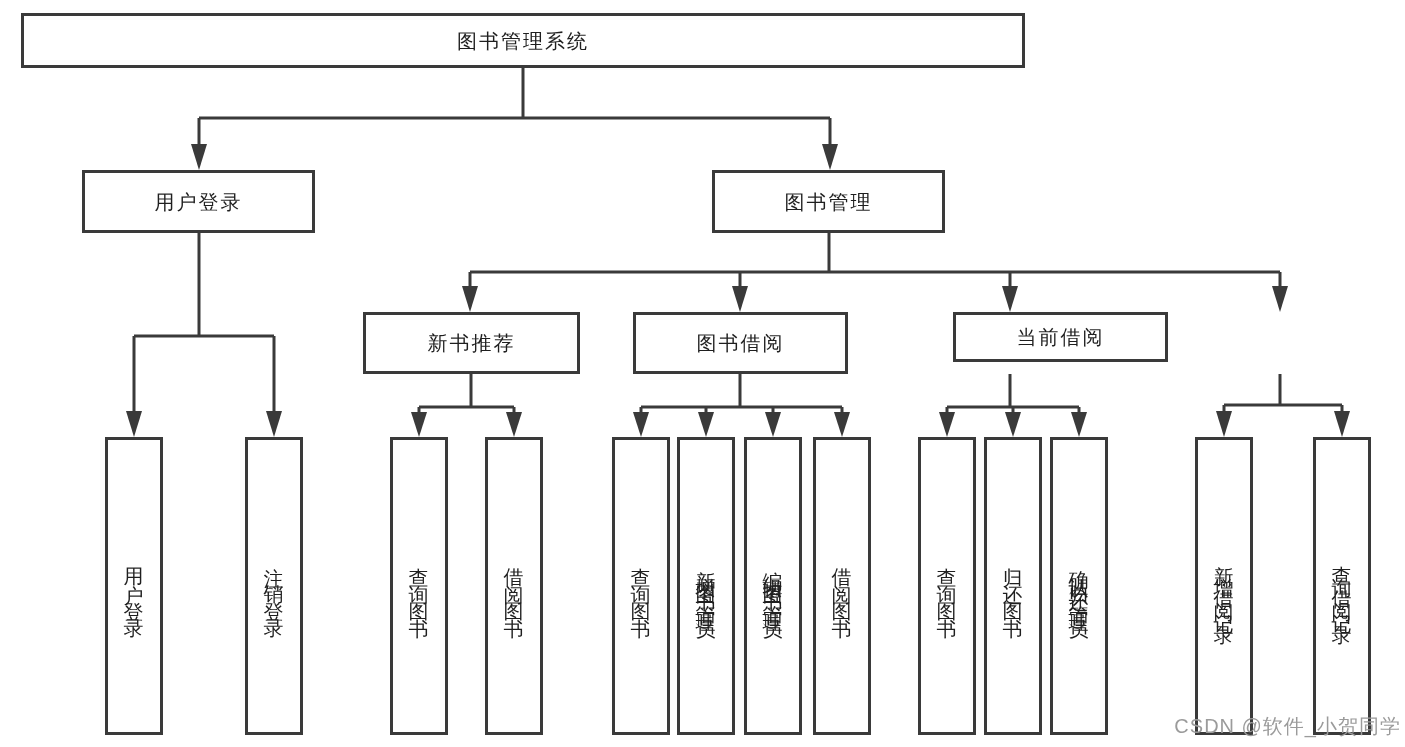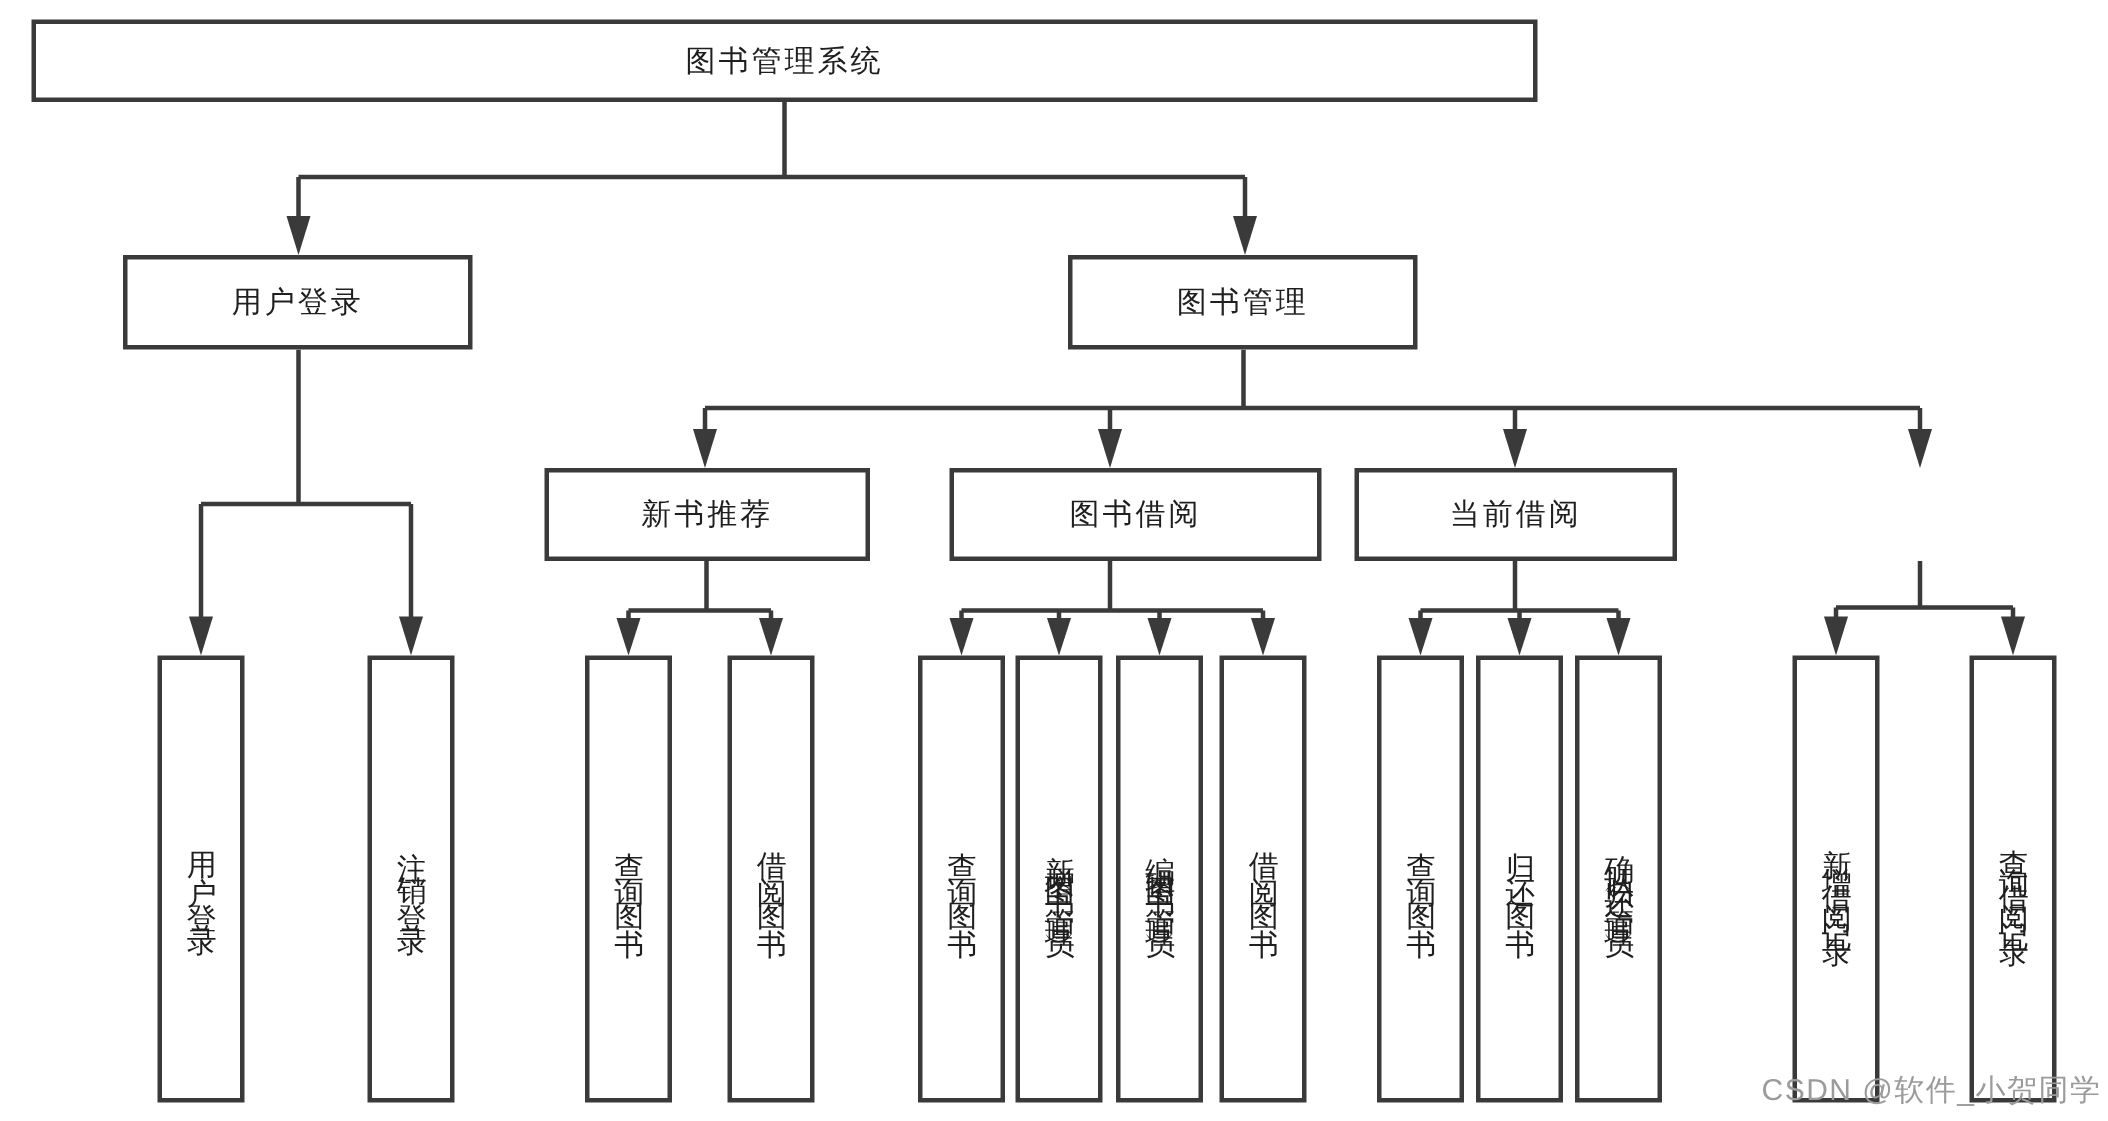--- a/index.html
+++ b/index.html
@@ -85,22 +85,22 @@
       <polygon points="1342,437 1334,411 1350,411"></polygon>
     </g>
   </svg>
 
   <div class="box hbox" style="left:21px;top:13px;width:1004px;height:55px">图书管理系统</div>
 
   <div class="box hbox" style="left:82px;top:170px;width:233px;height:63px">用户登录</div>
   <div class="box hbox" style="left:363px;top:312px;width:217px;height:62px">新书推荐</div>
 
   <div class="box hbox" style="left:712px;top:170px;width:233px;height:63px">图书管理</div>
-  <div class="box hbox" style="left:633px;top:312px;width:248px;height:62px">图书借阅</div>
-  <div class="box hbox" style="left:903px;top:312px;width:215px;height:62px">当前借阅</div>
+  <div class="box hbox" style="left:633px;top:312px;width:215px;height:62px">图书借阅</div>
+  <div class="box hbox" style="left:953px;top:312px;width:215px;height:50px">当前借阅</div>
 
   <div class="box vbox v-short" style="left:105px">用户登录</div>
   <div class="box vbox v-short" style="left:245px">注销登录</div>
 
   <div class="box vbox v-short" style="left:390px">查询图书</div>
   <div class="box vbox v-short" style="left:485px">借阅图书</div>
 
   <div class="box vbox v-short" style="left:612px">查询图书</div>
   <div class="box vbox v-long" style="left:677px">新增图书（管理员）</div>
   <div class="box vbox v-long" style="left:744px">编辑图书（管理员）</div>

